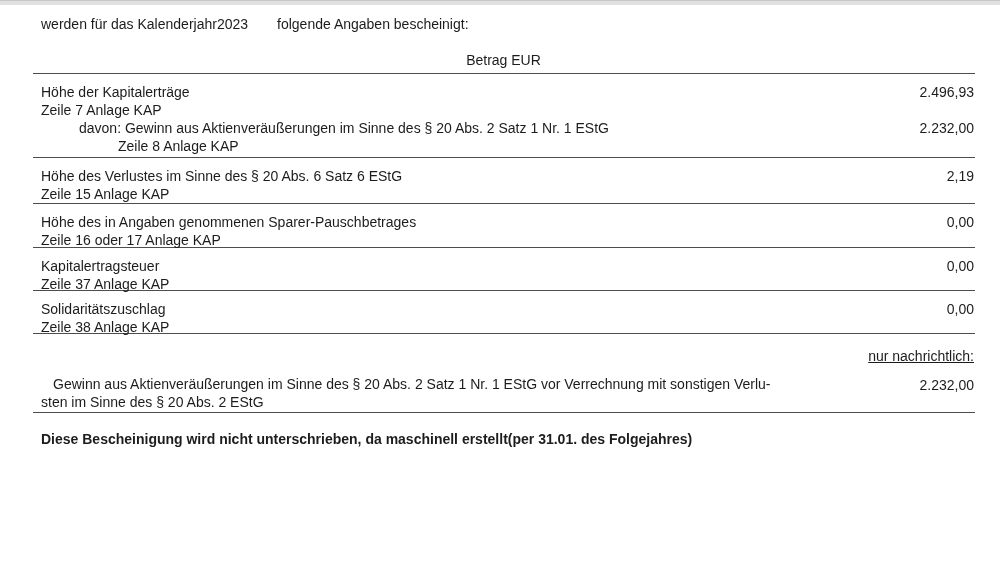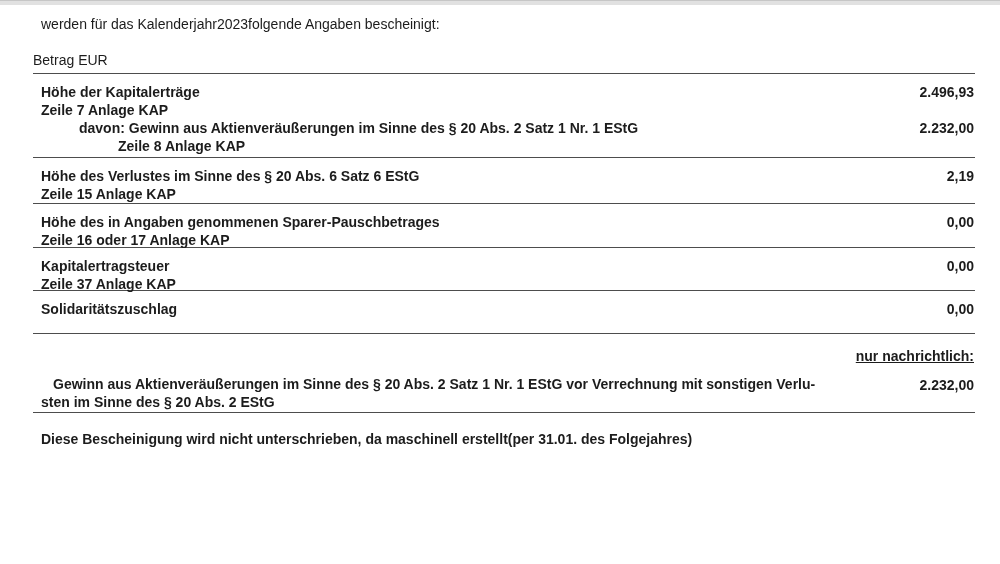--- a/index.html
+++ b/index.html
@@ -11,29 +11,28 @@
     position:relative;
   }
   .top-bar {
     position:absolute; top:0; left:0; width:1000px; height:5px;
     background:#e1e1e1; border-top:1px solid #c6c6c6;
   }
   .intro {
     position:absolute; top:15px; left:41px; line-height:18px; white-space:nowrap;
   }
   .intro .year   { }
-  .intro .suffix { }
+  .intro .suffix { margin-left:29px; }
   .amount-header {
     position:absolute; top:51px; left:33px; width:942px;
-    text-align:left; padding-right:1px; line-height:18px;
+    text-align:center; padding-right:1px; line-height:18px;
   }
   .doc-table {
     position:absolute; top:73px; left:33px; width:942px;
     border-top:1px solid #4d4d4d;
-    font-weight:bold;
   }
   .row {
     position:relative;
     border-bottom:1px solid #4d4d4d;
     padding:9px 1px 0 8px;
     line-height:18px;
   }
   .row-1 { height:84px; }
   .row-2 { height:46px; }
   .row-3 { height:44px; }
@@ -90,20 +89,21 @@
   </div>
 
   <div class="row row-4">
     <div>Kapitalertragsteuer</div>
     <div>Zeile 37 Anlage KAP</div>
     <div class="amount">0,00</div>
   </div>
 
   <div class="row row-5">
     <div>Solidaritätszuschlag</div>
+    <div>Zeile 38 Anlage KAP</div>
     <div class="amount">0,00</div>
   </div>
 
   <div class="row row-info">
     <div class="info-heading">nur nachrichtlich:</div>
     <div class="info-text">Gewinn aus Aktienveräußerungen im Sinne des § 20 Abs. 2 Satz 1 Nr. 1 EStG vor Verrechnung mit sonstigen Verlu-</div>
     <div>sten im Sinne des § 20 Abs. 2 EStG</div>
     <div class="amount info-pos">2.232,00</div>
   </div>
 

